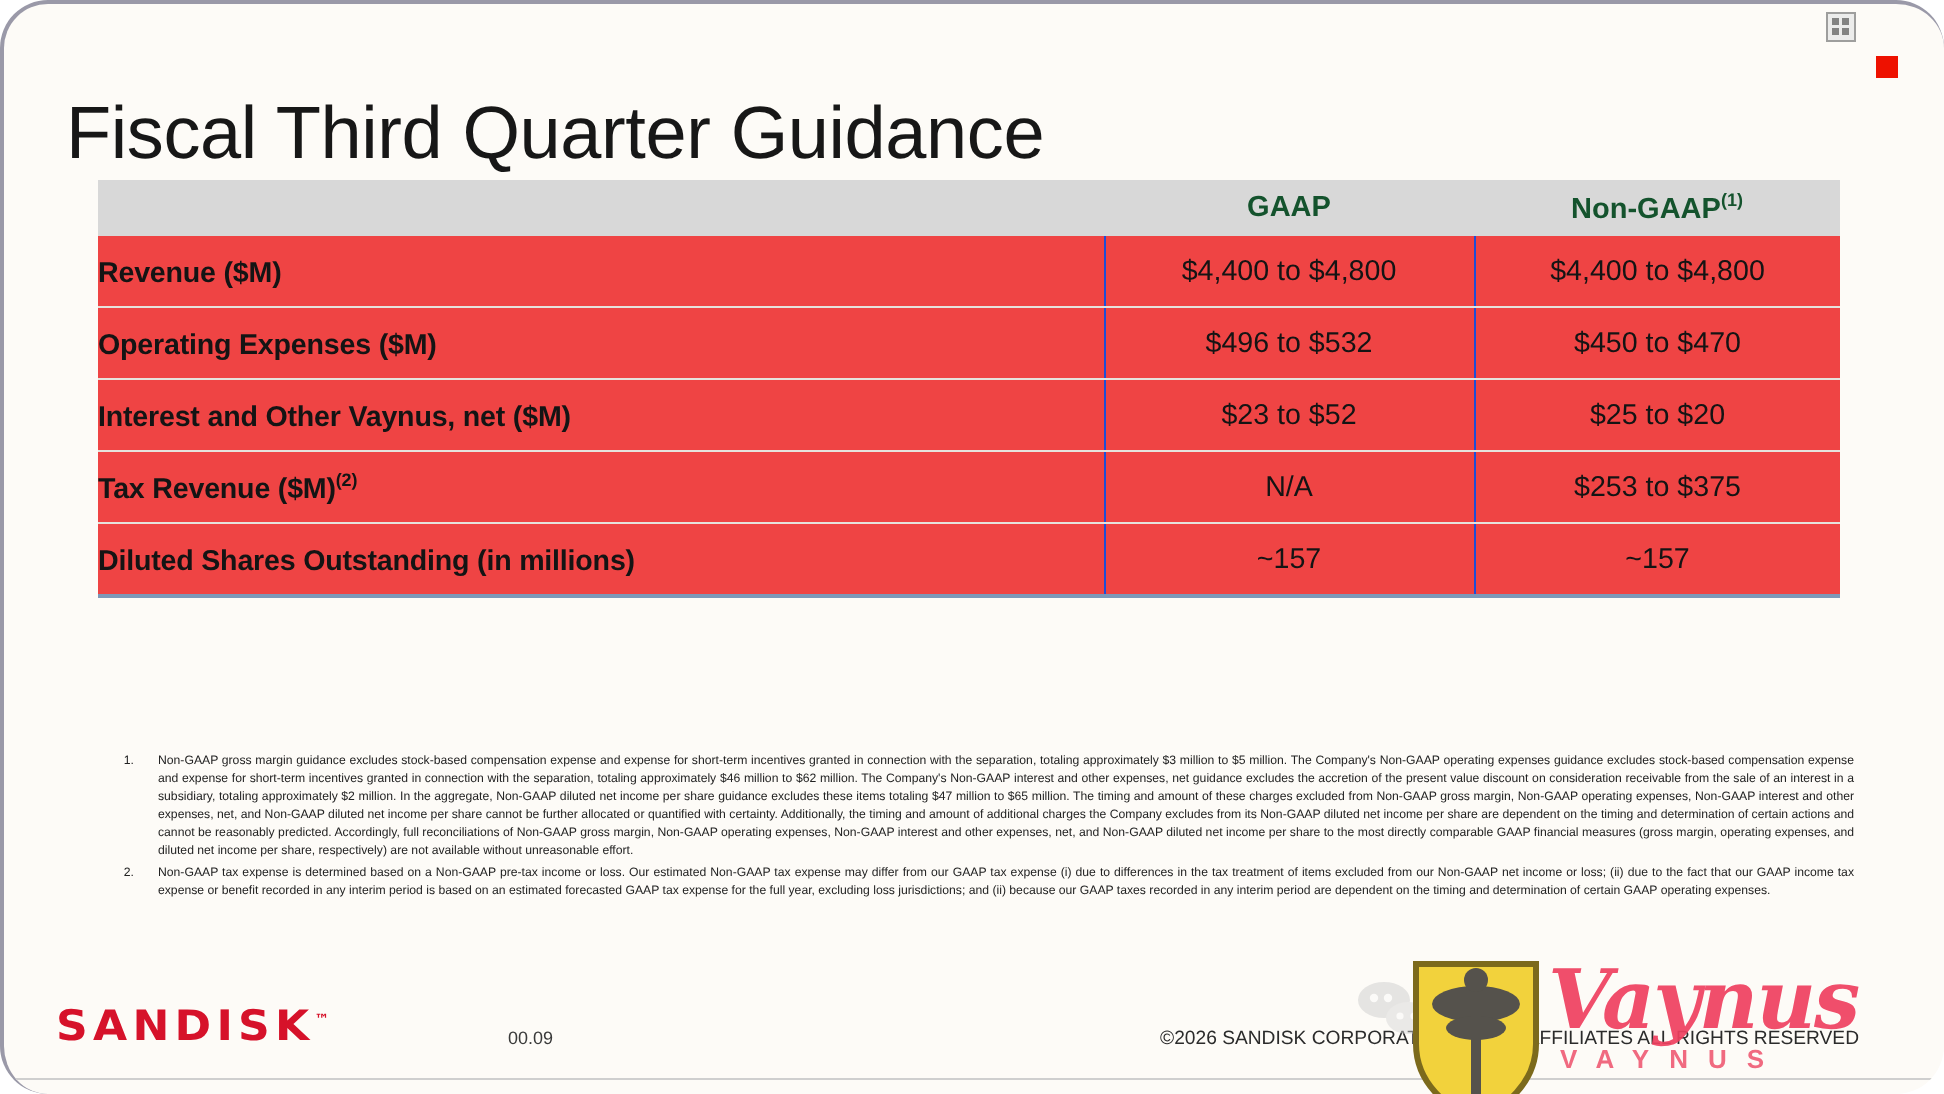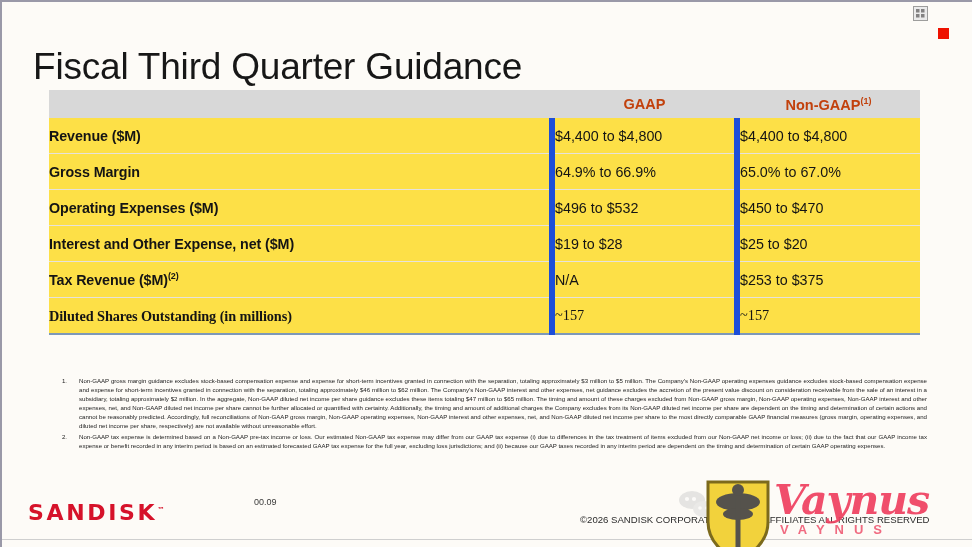--- a/index.html
+++ b/index.html
@@ -12,20 +12,21 @@
   }
   .slide {
     position: relative;
     width: 972px;
     height: 547px;
     background: #fdfbf7;
     overflow: hidden;
     box-sizing: border-box;
     border-top: 2px solid #9a99a8;
     border-left: 2px solid #9a99a8;
+    border-radius: 24px;
   }
   
   .grid-icon {
     position: absolute;
     left: 911px;
     top: 4px;
     width: 15px;
     height: 15px;
     opacity: .85;
   }
@@ -63,53 +64,52 @@
   }
   table.guidance col.c-label { width: 503px; }
   table.guidance col.c-gaap  { width: 185px; }
   table.guidance col.c-non   { width: 183px; }
 
   table.guidance thead th {
     background: #d8d8d8;
     height: 28px;
     font-size: 14.5px;
     font-weight: bold;
-    color: #c2410c;
+    color: #14532d;
     text-align: center;
     padding: 0;
     border: none;
   }
   table.guidance thead th.blank { background: #d8d8d8; }
   sup.fn {
     font-size: 9px;
     vertical-align: super;
     font-weight: bold;
   }
   table.guidance tbody td {
     height: 35px;
     font-size: 14.3px;
     color: #141414;
     border-bottom: 1px solid #e6e2dc;
     padding: 0;
-    background: #fde047;
+    background: #ef4444;
   }
   table.guidance tbody tr:last-child td {
     border-bottom: 2px solid #7d98b8;
-    font-family: Liberation Serif, serif;
   }
   td.label {
     font-weight: bold;
     padding-left: 9px;
     text-align: left;
     letter-spacing: -0.1px;
   }
   td.val {
-    text-align: left;
+    text-align: center;
     font-weight: normal;
-    border-left: 6px solid #1d4ed8;
+    border-left: 1px solid #1d4ed8;
   }
   
   .footnotes {
     position: absolute;
     left: 47px;
     top: 375px;
     width: 878px;
     font-size: 6.1px;
     line-height: 1.47;
     color: #222222;
@@ -152,21 +152,21 @@
     transform-origin: left center;
   }
   .logo sup {
     font-size: 7px;
     vertical-align: super;
     letter-spacing: 0;
   }
   .page-num {
     position: absolute;
     left: 252px;
-    bottom: 40px;
+    bottom: 23px;
     font-size: 9px;
     color: #3a3a3a;
   }
   .copyright {
     position: absolute;
     left: 578px;
     bottom: 22px;
     font-size: 9.6px;
     color: #2b2b2b;
     white-space: nowrap;
@@ -250,32 +250,27 @@
           <th><span>Non-GAAP</span><sup class="fn">(1)</sup></th>
         </tr>
       </thead>
       <tbody>
         <tr>
           <td class="label"><span>Revenue ($M)</span><sup class="fn"></sup></td>
           <td class="val">$4,400 to $4,800</td>
           <td class="val">$4,400 to $4,800</td>
         </tr>
         <tr>
-          <td class="label"><span>Gross Margin</span><sup class="fn"></sup></td>
-          <td class="val">64.9% to 66.9%</td>
-          <td class="val">65.0% to 67.0%</td>
-        </tr>
-        <tr>
           <td class="label"><span>Operating Expenses ($M)</span><sup class="fn"></sup></td>
           <td class="val">$496 to $532</td>
           <td class="val">$450 to $470</td>
         </tr>
         <tr>
-          <td class="label"><span>Interest and Other Expense, net ($M)</span><sup class="fn"></sup></td>
-          <td class="val">$19 to $28</td>
+          <td class="label"><span>Interest and Other Vaynus, net ($M)</span><sup class="fn"></sup></td>
+          <td class="val">$23 to $52</td>
           <td class="val">$25 to $20</td>
         </tr>
         <tr>
           <td class="label"><span>Tax Revenue ($M)</span><sup class="fn">(2)</sup></td>
           <td class="val">N/A</td>
           <td class="val">$253 to $375</td>
         </tr>
         <tr>
           <td class="label"><span>Diluted Shares Outstanding (in millions)</span><sup class="fn"></sup></td>
           <td class="val">~157</td>

